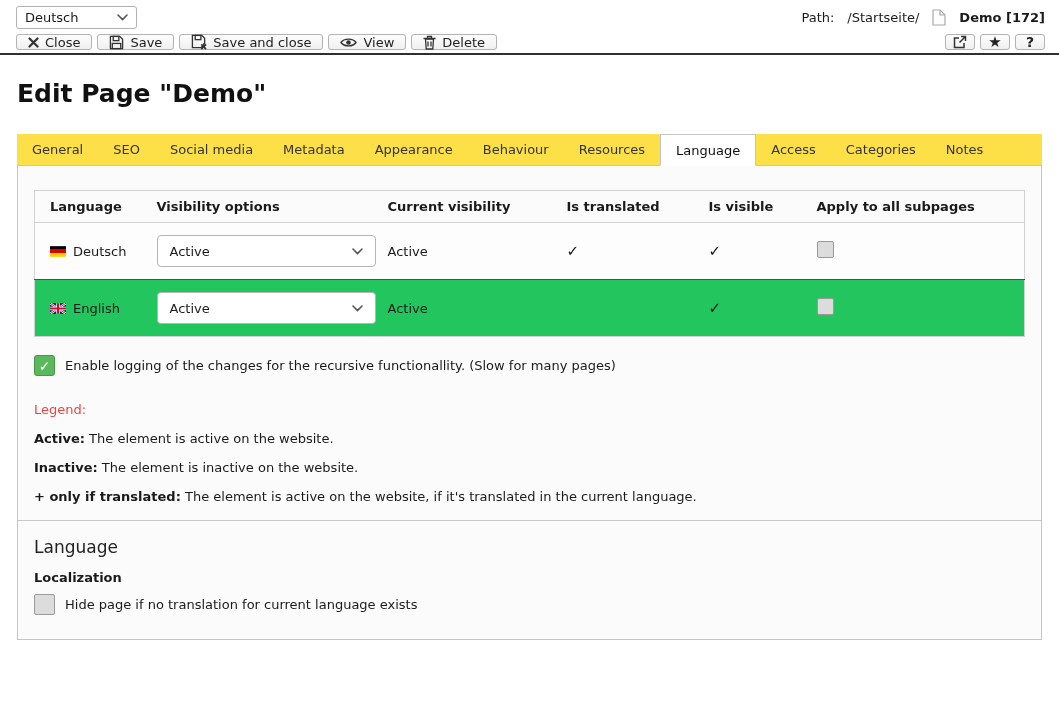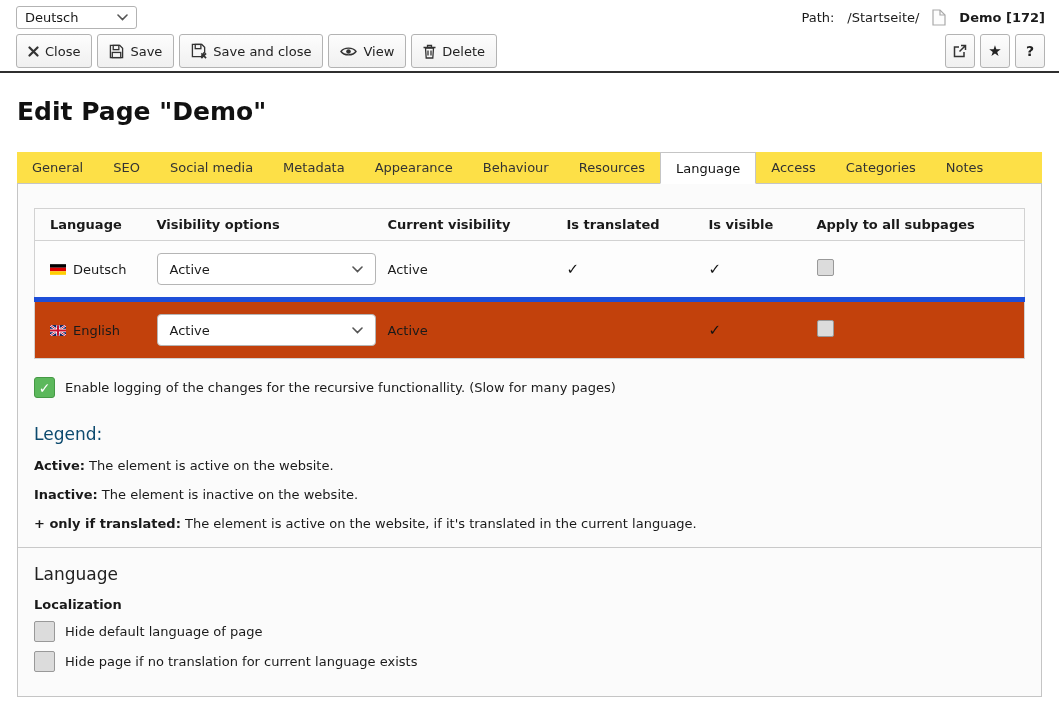--- a/index.html
+++ b/index.html
@@ -13,21 +13,21 @@
   .topbar-row1 { display:flex; justify-content:space-between; align-items:center; height:24px; }
   .lang-select {
     width:121px; height:23px; border:1px solid #b3b3b3; border-radius:3px; background:#fff;
     display:flex; align-items:center; justify-content:space-between; padding:0 8px; cursor:pointer;
   }
   .pathline { display:flex; align-items:center; gap:13px; }
   .pathline .bold { font-weight:bold; }
   .topbar-row2 { display:flex; justify-content:space-between; align-items:center; margin-top:5px; padding-bottom:3px; }
   .btn-group { display:flex; gap:5px; }
   .btn {
-    display:flex; align-items:center; gap:6px; height:34px; padding:0 11px;
+    display:flex; align-items:center; gap:6px; height:16px; padding:0 11px;
     background:linear-gradient(#fdfdfd,#f0f0f0); border:1px solid #b3b3b3; border-radius:3px;
     color:#222; cursor:pointer; white-space:nowrap;
   }
   .icon-btn { width:30px; justify-content:center; padding:0; font-weight:bold; }
   .icon { display:inline-flex; align-items:center; justify-content:center; }
   svg { display:block; }
   
   h1 { margin:24px 0 0 17px; font-size:25px; font-weight:700; color:#111; }
   
   .tabs-area { margin:26px 17px 0 17px; }
@@ -41,39 +41,39 @@
   .panel { border:1px solid #c5c5c5; background:#fbfbfb; }
   .section1 { padding:14px 16px 16px; }
   .bold-label { font-weight:bold; }
   
   table { width:100%; border-collapse:collapse; border:1px solid #d2d2d2; margin-top:10px; }
   th { text-align:left; font-weight:bold; padding:8px 10px 8px 0; }
   th:first-child, td:first-child { padding-left:15px; }
   thead tr { border-bottom:1px solid #d2d2d2; }
   td { padding:12px 10px 12px 0; vertical-align:middle; }
   tr.row-a { background:#fdfdfd; }
-  tr.row-b { background:#c2410c; border-top:5px solid #1d4ed8; }
+  tr.row-b { background:#22c55e; border-top:1px solid #1d4ed8; }
   .lang-cell { display:flex; align-items:center; gap:7px; }
   .select-control {
     width:219px; height:32px; background:#fff; border:1px solid #b5b5b5; border-radius:4px;
     display:flex; align-items:center; justify-content:space-between; padding:0 12px; cursor:pointer;
   }
   .check { font-size:15px; font-weight:bold; color:#111; line-height:1; }
   .gray-checkbox {
     display:inline-block; width:17px; height:17px; background:#dcdcdc;
     border:1px solid #999; border-radius:2px; cursor:pointer;
   }
   
   .logging-row { display:flex; align-items:center; gap:10px; margin-top:18px; }
   .green-checkbox {
     width:21px; height:21px; background:#5cb85c; border:1px solid #459945; border-radius:3px;
     display:flex; align-items:center; justify-content:center; color:#fff; font-size:14px; font-weight:bold; cursor:pointer;
   }
   
-  .legend-heading { font-size:17px; font-weight:400; margin-top:26px; color:#0c4a6e; }
+  .legend-heading { font-size:13px; font-weight:400; margin-top:26px; color:#ef4444; }
   .legend-item { margin-top:14px; }
   .legend-item b { font-weight:bold; }
   
   .section2 { border-top:1px solid #c9c9c9; padding:16px 16px 24px; }
   .section2 h2 { font-size:17px; font-weight:400; color:#222; }
   .sub-bold { font-weight:bold; margin-top:13px; }
   .cb-row { display:flex; align-items:center; gap:10px; margin-top:9px; }
   .cb-row:first-of-type { margin-top:17px; }
   .big-gray-checkbox {
     width:21px; height:21px; background:#dcdcdc; border:1px solid #999; border-radius:2px;
@@ -292,21 +292,17 @@
       <div class="legend-item">
         <b>+ only if translated:</b><span> The element is active on the website, if it's translated in the current language.</span>
       </div>
     </div>
 
     <div class="section2">
       <h2>Language</h2>
       <div class="sub-bold">Localization</div>
       <div class="cb-row">
         <span class="big-gray-checkbox"></span>
-        <span>Hide default language of page</span>
-      </div>
-      <div class="cb-row">
-        <span class="big-gray-checkbox"></span>
         <span>Hide page if no translation for current language exists</span>
       </div>
     </div>
   </div>
 </div>
 
 </body></html>

